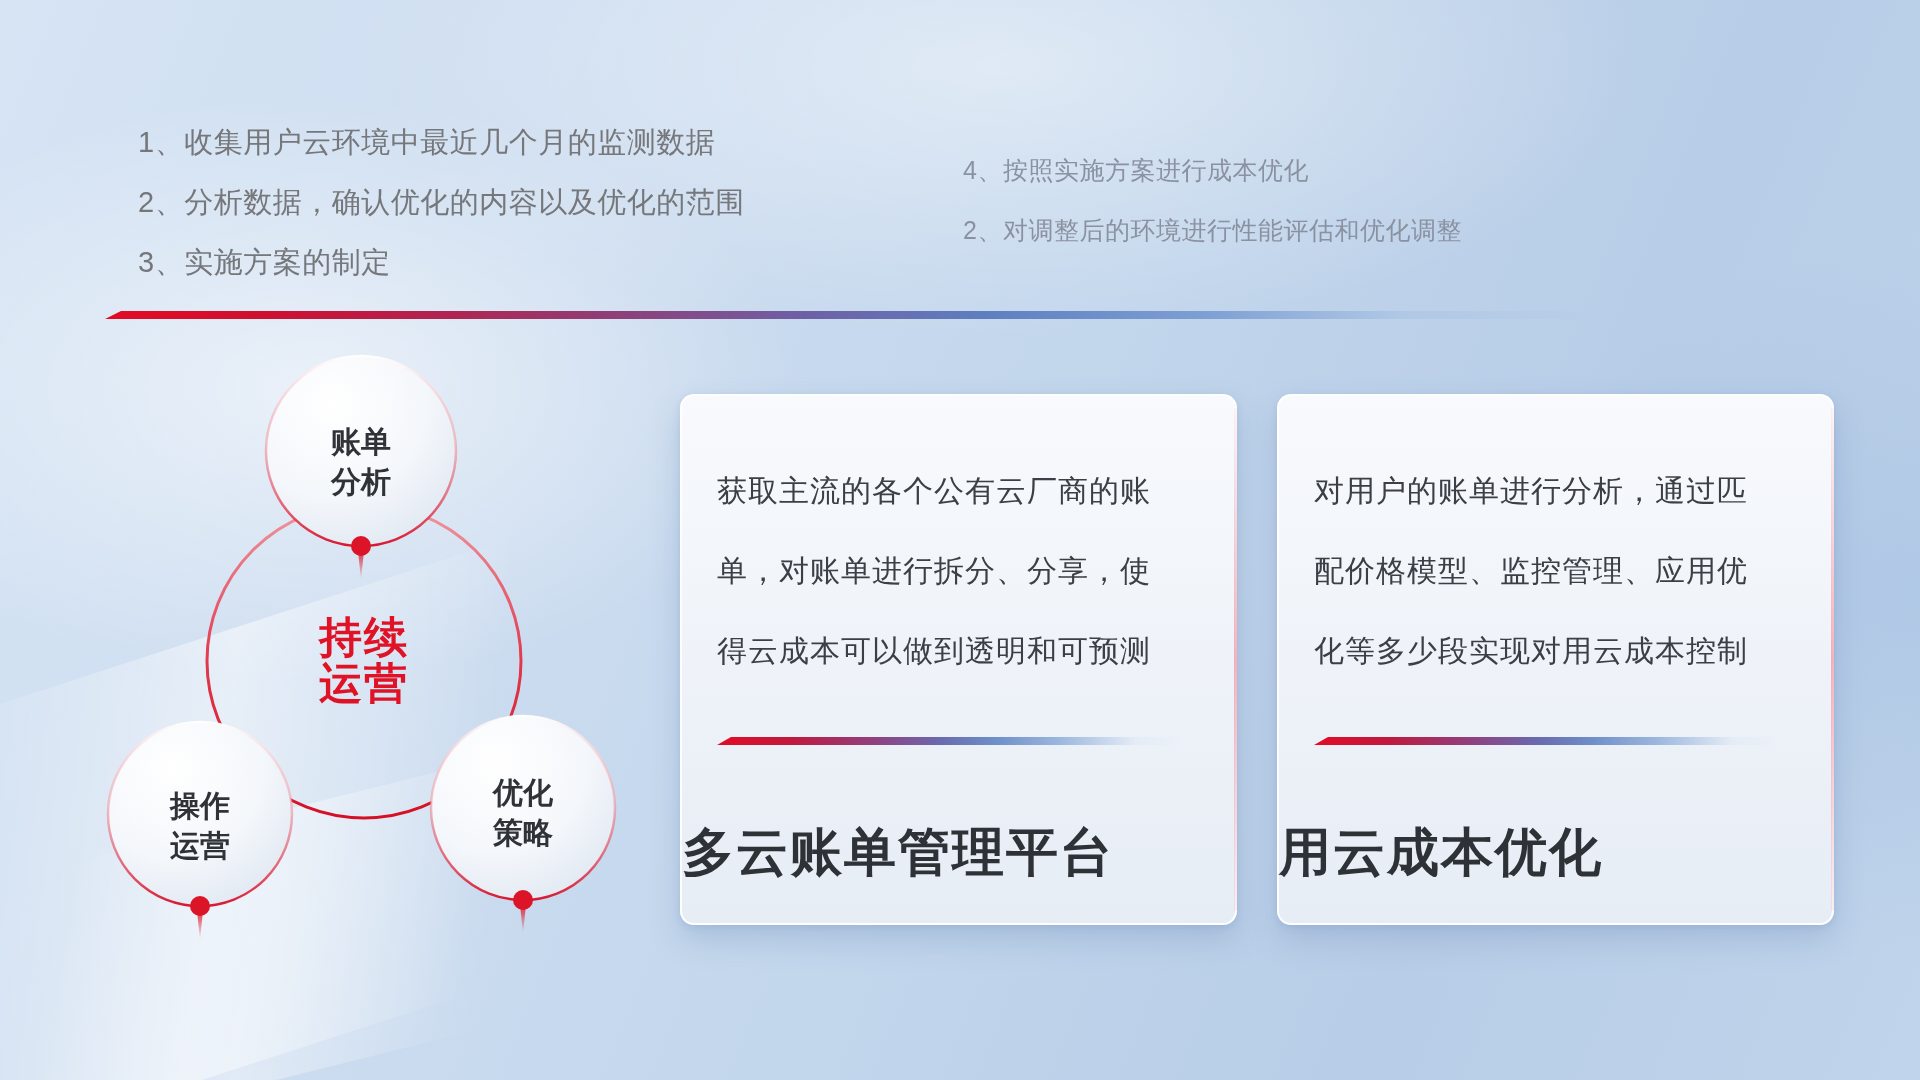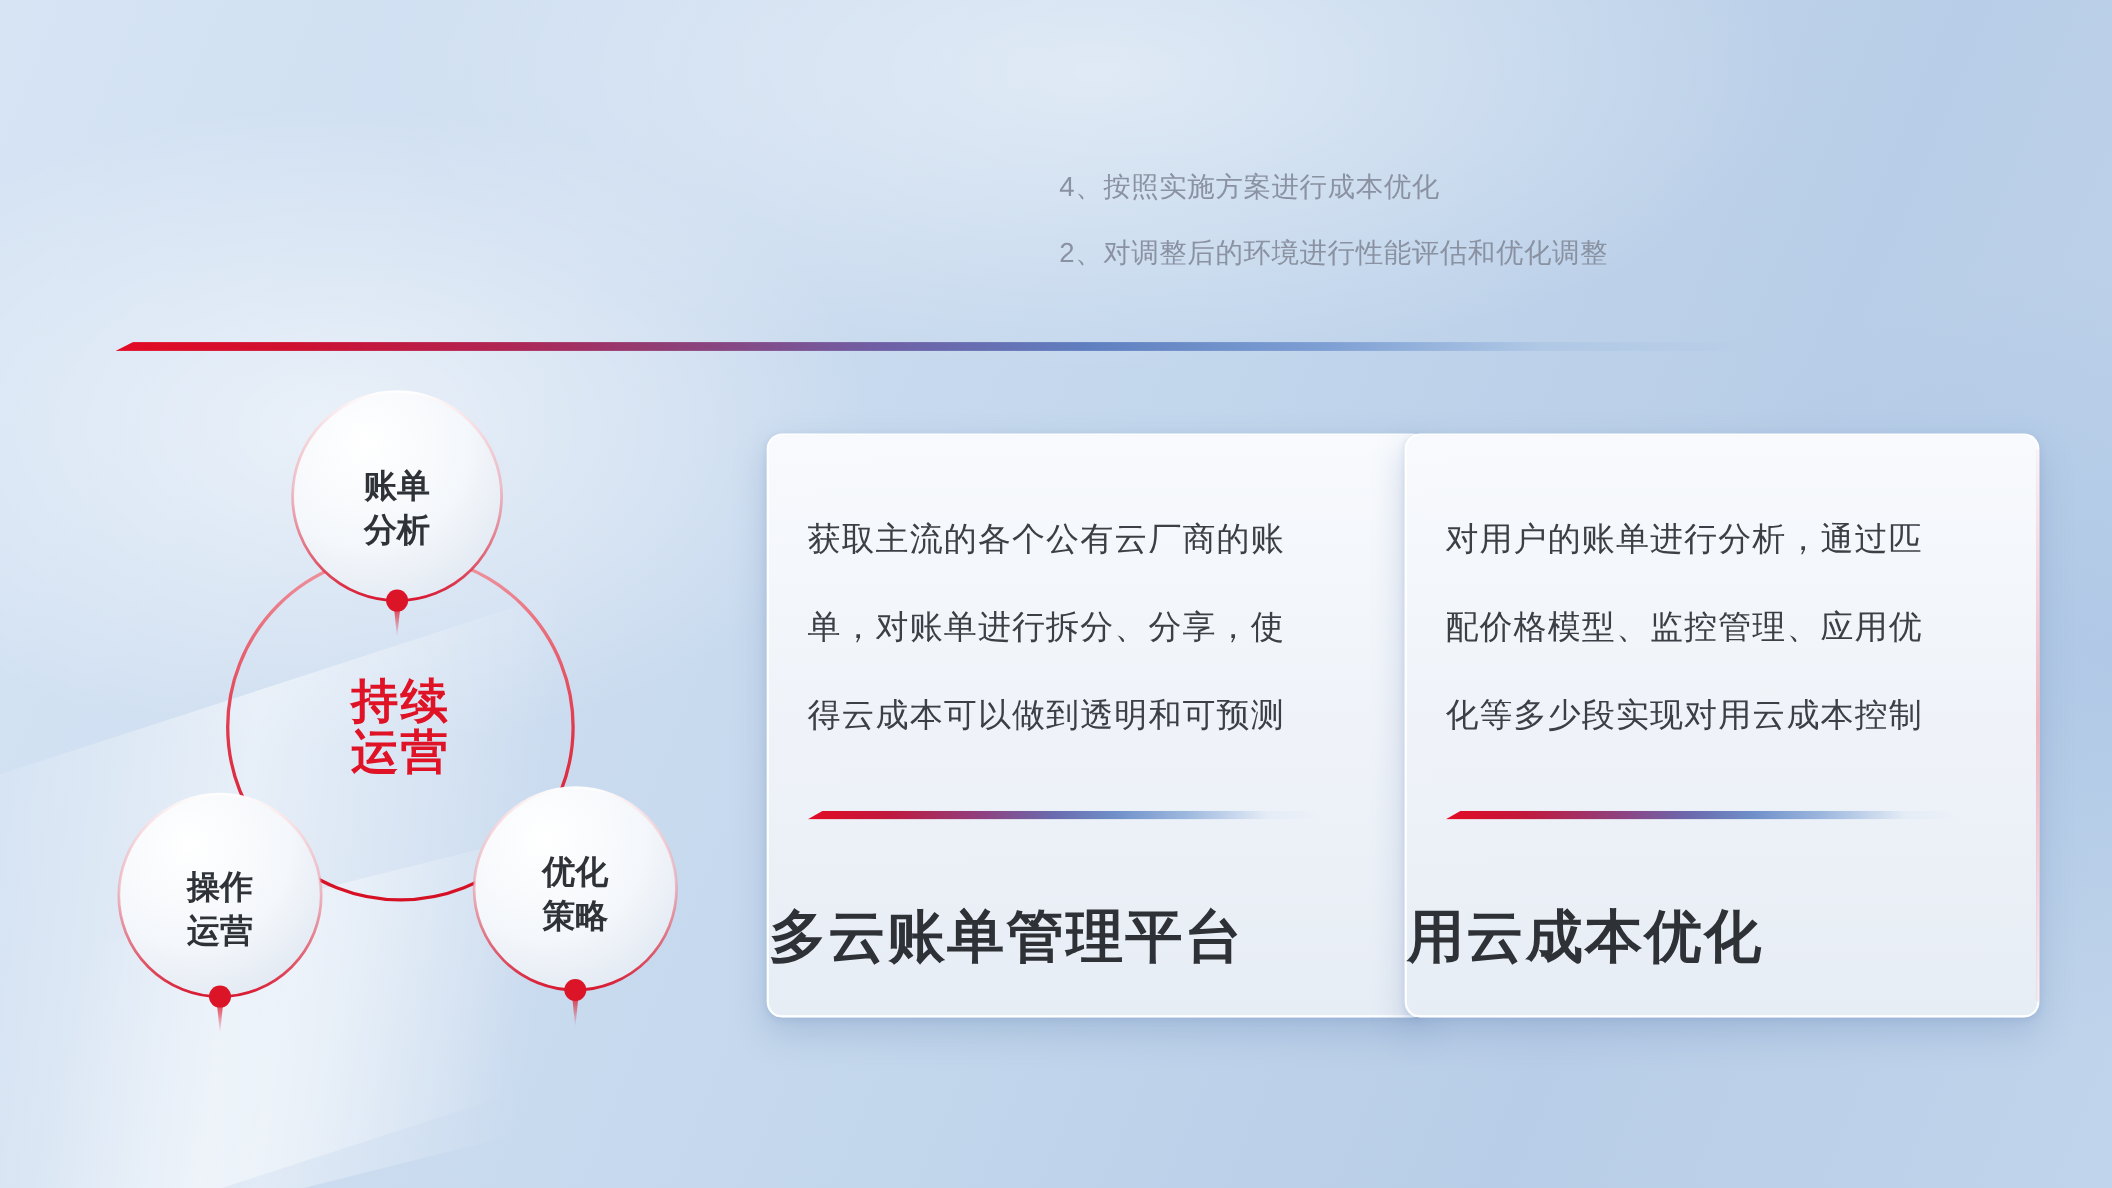--- a/index.html
+++ b/index.html
@@ -57,22 +57,22 @@
     border-radius: 14px;
     background: linear-gradient(180deg, #f8fafd 0%, #eff3f9 50%, #e7edf5 100%);
     border: 2px solid rgba(255,255,255,0.9);
     box-shadow: 0 14px 30px rgba(110,140,185,0.32), 0 2px 6px rgba(120,150,195,0.22);
   }
   .card::after {
     content: ""; position: absolute; top: 12px; bottom: 12px; right: -2px; width: 3px;
     border-radius: 3px;
     background: linear-gradient(180deg, rgba(244,160,172,0.12), rgba(238,118,134,0.55) 50%, rgba(244,160,172,0.18));
   }
-  .card-1 { left: 697px; padding-left: 44px; }
-  .card-2 { left: 1277px; padding-left: 20px; }
+  .card-1 { left: 680px; }
+  .card-2 { left: 1277px; }
   .card-body {
     position: absolute; left: 35px; top: 55px; width: 448px;
     font-size: 30px; line-height: 80px; letter-spacing: 1px; color: #3c4046;
     word-break: break-all;
   }
   .card-divider {
     position: absolute; left: 35px; top: 341px; width: 465px; height: 8px;
     background: linear-gradient(90deg,
       #e30b25 0%, #c0193e 16%, #8f4180 34%, #6a6aae 48%, #6f8fc9 60%,
       #9db8de 74%, rgba(214,227,243,0.35) 90%, rgba(230,238,248,0) 100%);
@@ -83,20 +83,25 @@
     font-size: 52px; line-height: 64px; font-weight: 700; color: #2e3237; letter-spacing: 2px;
   }
 </style>
 </head>
 <body>
 
 <div class="slide">
   <div class="streak streak-1"></div>
   <div class="streak streak-2"></div>
 
+  <div class="steps-left">
+    <div>1、收集用户云环境中最近几个月的监测数据</div>
+    <div>2、分析数据，确认优化的内容以及优化的范围</div>
+    <div>3、实施方案的制定</div>
+  </div>
   <div class="steps-right">
     <div>4、按照实施方案进行成本优化</div>
     <div>2、对调整后的环境进行性能评估和优化调整</div>
   </div>
 
   <div class="main-divider"></div>
 
   <svg class="diagram" viewBox="0 0 560 640">
     <defs>
       <linearGradient id="ringGrad" x1="0" y1="0" x2="0" y2="1">

